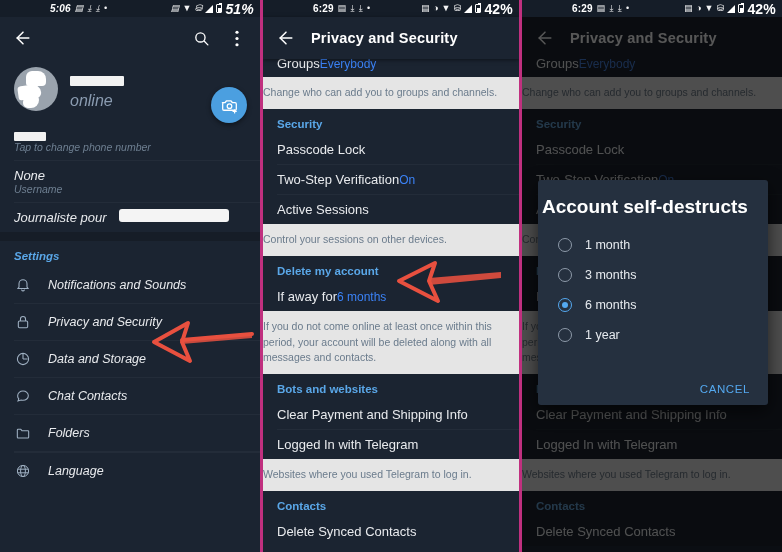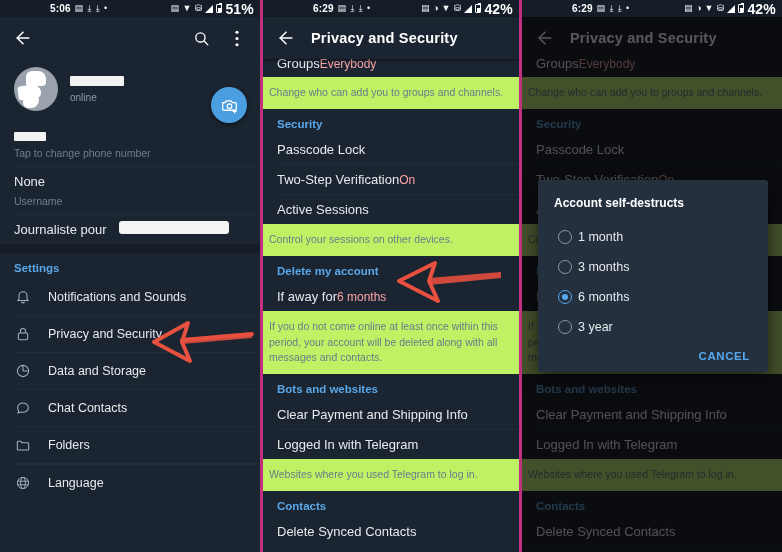--- a/index.html
+++ b/index.html
@@ -5,21 +5,21 @@
   * { box-sizing: border-box; margin: 0; padding: 0; }
   html, body {
     width: 782px; height: 552px;
     background: #0e1117;
     font-family: "Liberation Sans", sans-serif;
     overflow: hidden;
   }
   .stage { position: relative; width: 782px; height: 552px; display: flex; }
 
   .panel { position: relative; height: 552px; overflow: hidden; background: #1b2431; }
-  #panel-1 { width: 260px; }
+  #panel-1 { width: 260px; font-style: italic; }
   #panel-2 { width: 262px; border-left: 3px solid #c0307f; border-right: 3px solid #c0307f; }
   #panel-3 { width: 260px; }
 
   
   .statusbar {
     height: 17px; background: #151d28; color: #ffffff;
     display: flex; align-items: center; justify-content: center;
     font-size: 10px; letter-spacing: .2px; position: relative;
   }
   .sb-left { display: flex; align-items: center; gap: 4px; position:absolute; left: 50px; }
@@ -44,62 +44,62 @@
   .icon-btn svg { display:block; }
 
   
   .profile { display:flex; align-items:flex-start; gap: 12px; padding: 8px 14px 14px 14px; position: relative; }
   .avatar { width: 44px; height: 44px; border-radius: 50%; background: #9aa3ad; position: relative; overflow: hidden; flex: 0 0 auto; }
   .av-blob { position:absolute; background:#ffffff; }
   .av-b1 { left: 12px; top: 4px; width: 20px; height: 15px; border-radius: 6px 8px 4px 3px; }
   .av-b2 { left: 4px; top: 18px; width: 23px; height: 14px; border-radius: 4px 10px 6px 3px; transform: rotate(-8deg); }
   .av-b3 { left: 9px; top: 29px; width: 16px; height: 12px; border-radius: 6px 4px 8px 5px; }
   .p-name { width: 54px; height: 10px; background: #f2f2f2; border-radius: 1px; margin-top: 5px; }
-  .p-status { font-size: 10px; color: #8a9bb0; margin-top: 6px; }
+  .p-status { font-size: 16px; color: #8a9bb0; margin-top: 6px; }
   .fab {
     position: absolute; right: 13px; top: 28px; width: 36px; height: 36px; border-radius: 50%;
     background: #4b9fe0; display:flex; align-items:center; justify-content:center;
     box-shadow: 0 2px 5px rgba(0,0,0,.45); cursor: pointer;
   }
 
   
   .sect-gap { height: 9px; background: #161d27; }
   .section { background: #1b2431; }
   .sect-title { color: #5aa7e8; font-size: 11.5px; font-weight: 600; padding: 9px 14px 5px 14px; }
   .row { padding: 7px 14px; display:flex; align-items:center; justify-content:flex-start; cursor: pointer; }
   .row-main { color: #e8eaed; font-size: 13px; }
-  .row-sub { color: #6e7f91; font-size: 10.5px; margin-top: 6px; }
-  .row-value { color: #fca5a5; font-size: 12px; }
+  .row-sub { color: #6e7f91; font-size: 10.5px; margin-top: 0; }
+  .row-value { color: #3b82f6; font-size: 12px; }
   .divider { height: 1px; background: #232c39; margin-left: 14px; }
-  .hint { background: #bef264; color: #6a7b8c; font-size: 10.5px; line-height: 1.45; padding: 8px 14px 9px 6px; }
+  .hint { background: #e5e5e5; color: #6a7b8c; font-size: 10.5px; line-height: 1.45; padding: 8px 14px 9px 0; }
 
   
   .srow { display:flex; align-items:center; gap: 16px; padding: 9px 14px; cursor: pointer; }
   .srow .lbl { color: #e8eaed; font-size: 12.5px; }
   .sicon { width: 18px; height: 18px; display:flex; align-items:center; justify-content:center; color: #9fb0c2; flex: 0 0 auto; }
 
   
   #panel-3 .dimmed { filter: brightness(.34) saturate(.8); }
   #panel-3 { background: #0b0e13; }
 
   
   .dialog-wrap { position: absolute; inset: 0; z-index: 20; }
   .dialog {
     position: absolute; left: 16px; top: 180px; width: 230px;
     background: #25303f; border-radius: 3px; box-shadow: 0 6px 18px rgba(0,0,0,.6);
     padding: 14px 0 6px 0;
   }
-  .dlg-title { color: #ffffff; font-size: 12px; font-weight: 600; padding: 2px 20px 12px 16px; }
-  .dlg-opt { display:flex; align-items:center; gap: 6px; padding: 8px 20px; cursor: pointer; }
+  .dlg-title { color: #ffffff; font-size: 19px; font-weight: 600; padding: 2px 20px 12px 4px; }
+  .dlg-opt { display:flex; align-items:center; gap: 13px; padding: 8px 20px; cursor: pointer; }
   .radio { width: 14px; height: 14px; border-radius: 50%; border: 1.6px solid #8d99a8; flex: 0 0 auto; position: relative; }
   .radio.on { border-color: #54a8ef; }
   .radio.on:after { content:''; position:absolute; left: 2.6px; top: 2.6px; width: 6px; height: 6px; border-radius:50%; background:#54a8ef; }
   .dlg-lbl { color: #e6eaef; font-size: 12.5px; }
   .dlg-actions { display:flex; justify-content:flex-end; padding: 8px 18px 4px 18px; }
-  .dlg-btn { color: #54a8ef; font-size: 11.5px; font-weight: 700; letter-spacing: .6px; cursor: pointer; }
+  .dlg-btn { color: #54a8ef; font-size: 11.5px; font-weight: 400; letter-spacing: .6px; cursor: pointer; margin-top: 25px; }
 
   
   .arrow { position: absolute; z-index: 30; pointer-events: none; }
 </style>
 </head>
 <body>
 
 <div class="stage">
 
   <div class="panel" id="panel-1">
@@ -465,21 +465,21 @@
         <div class="dlg-opt">
           <span class="radio"></span>
           <span class="dlg-lbl">3 months</span>
         </div>
         <div class="dlg-opt">
           <span class="radio on"></span>
           <span class="dlg-lbl">6 months</span>
         </div>
         <div class="dlg-opt">
           <span class="radio"></span>
-          <span class="dlg-lbl">3 year</span>
+          <span class="dlg-lbl">1 year</span>
         </div>
 
         <div class="dlg-actions">
           <span class="dlg-btn">CANCEL</span>
         </div>
       </div>
     </div>
   </div>
 
 </div>

